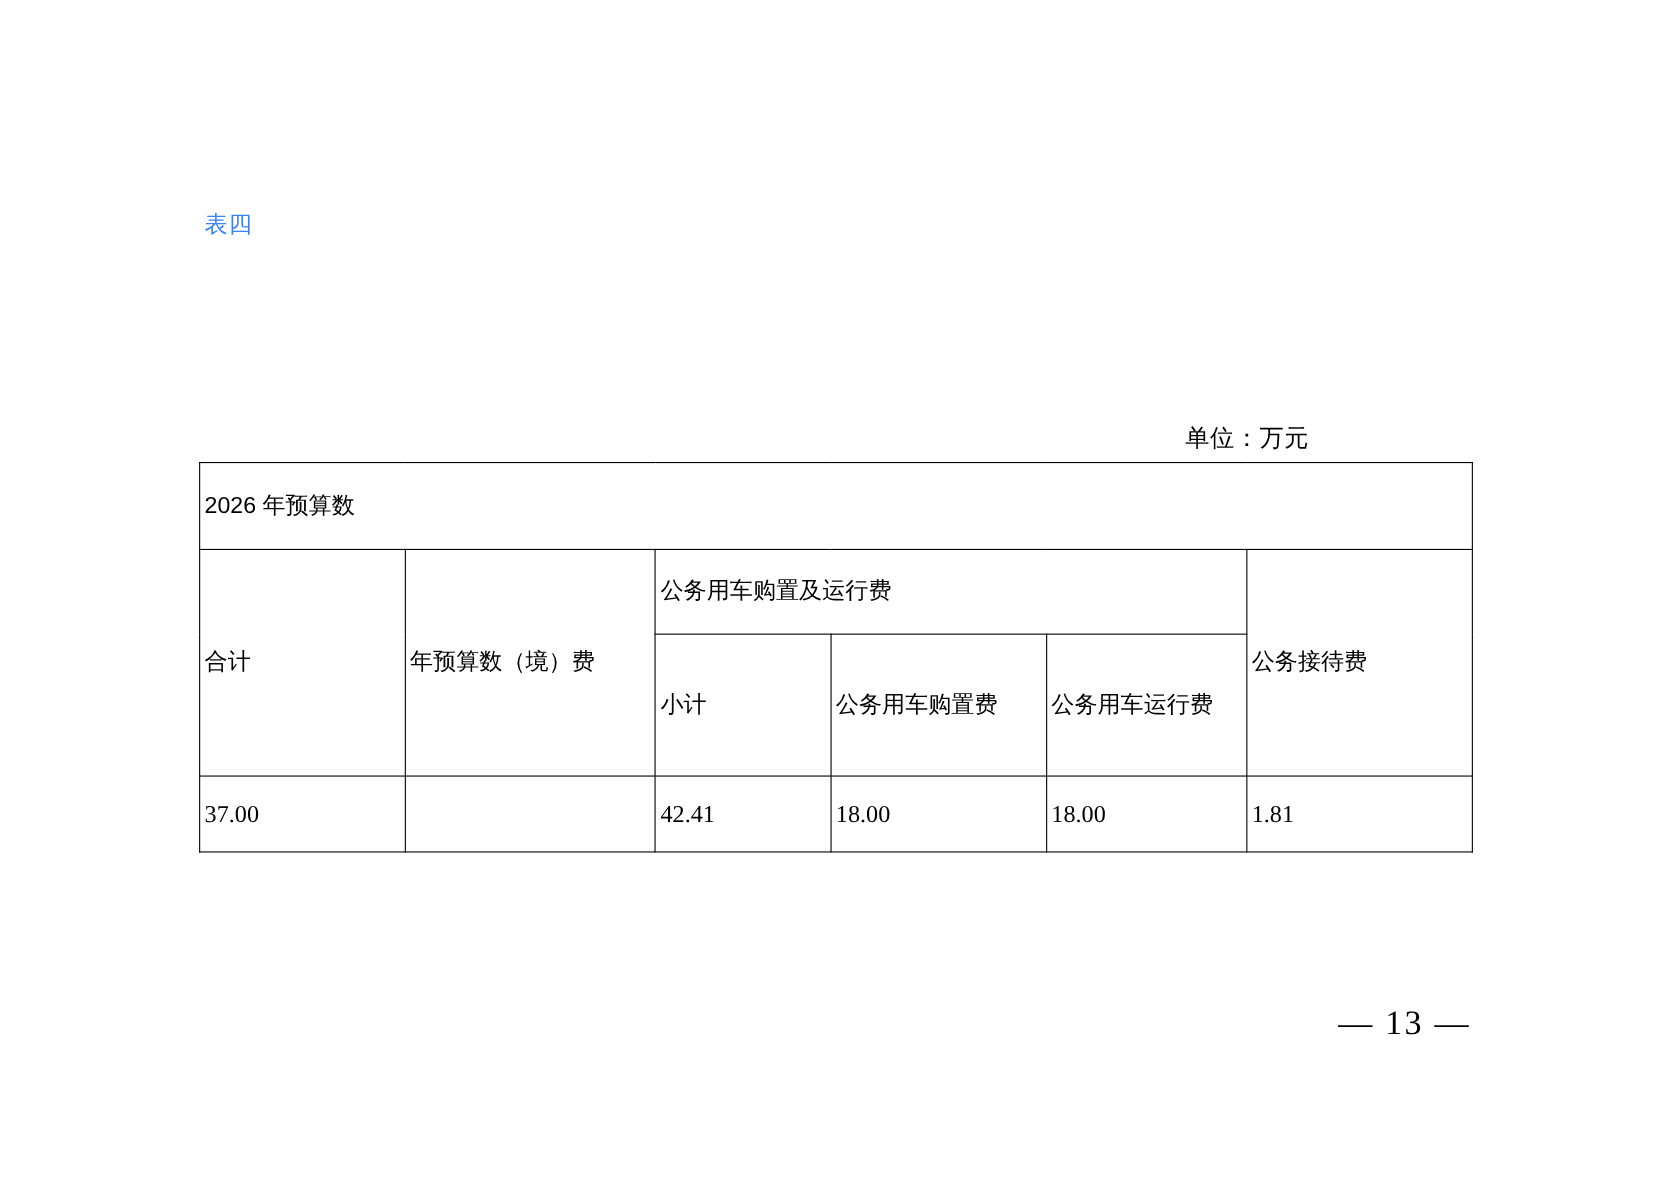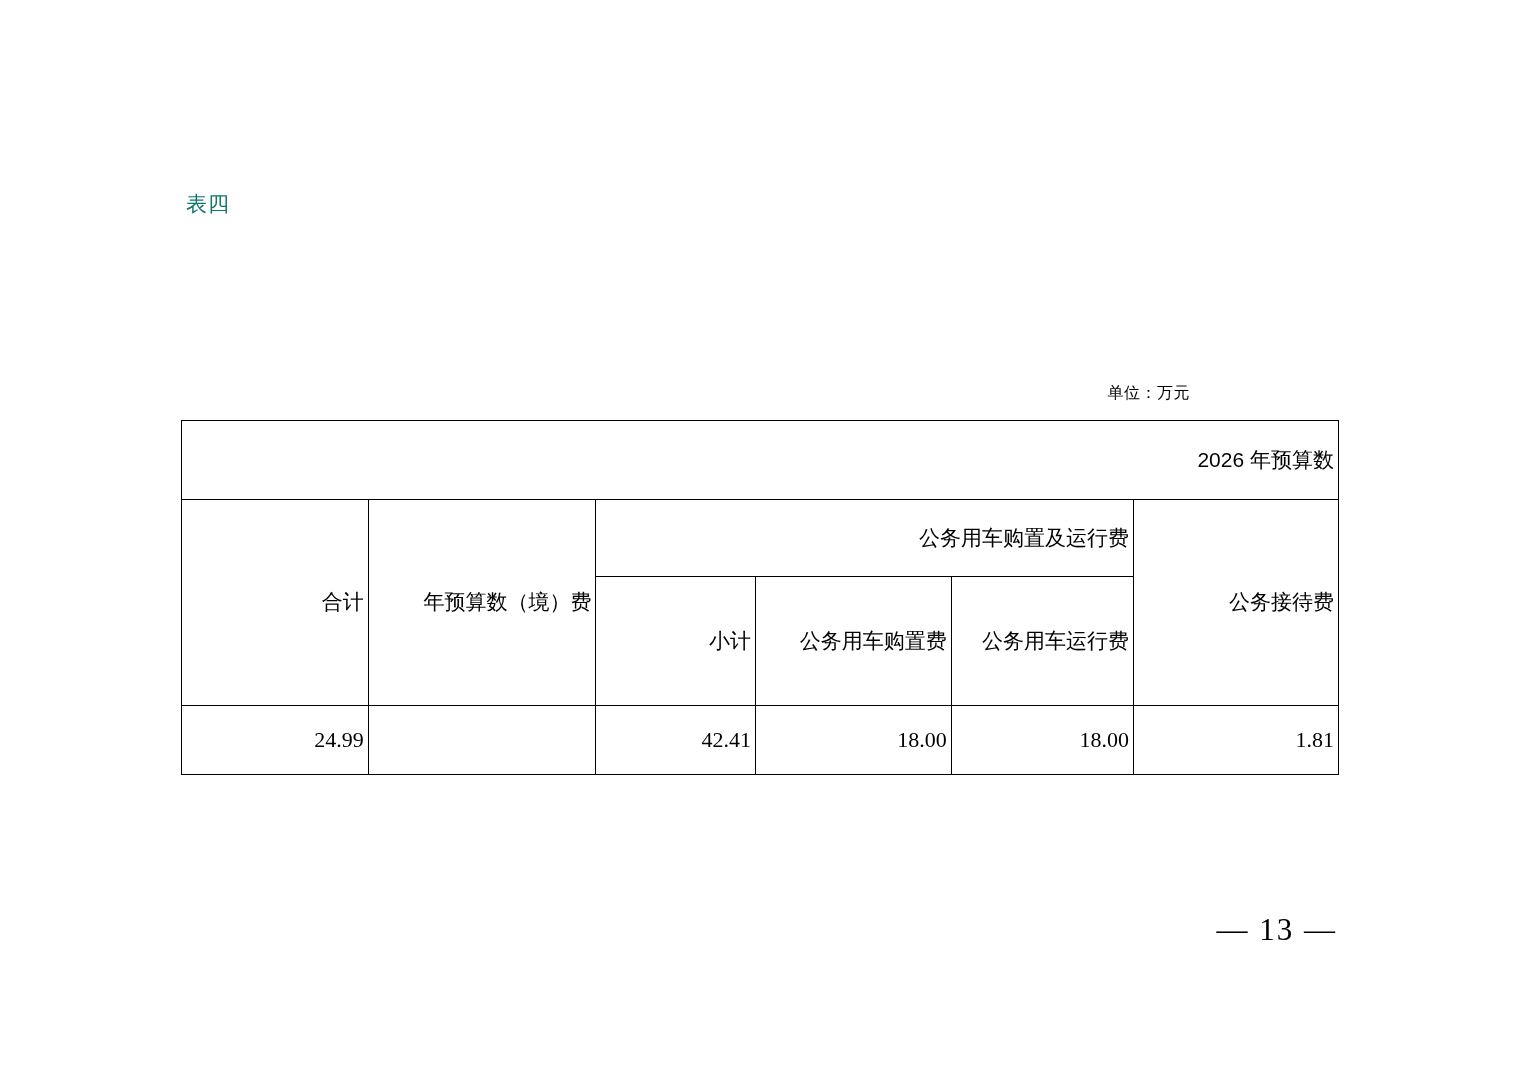--- a/index.html
+++ b/index.html
@@ -21,52 +21,52 @@
     height: 1074px;
     box-sizing: border-box;
   }
   .corner-label {
     position: absolute;
     left: 186px;
     top: 190px;
     font-family: "Liberation Serif", serif;
     font-size: 21px;
     letter-spacing: 1px;
-    color: #0f766e;
+    color: #3b82f6;
   }
   .doc-title {
     position: absolute;
     left: 0;
     right: 0;
     top: 278px;
     text-align: center;
     font-family: "Liberation Serif", serif;
     font-weight: bold;
     font-size: 31px;
     letter-spacing: 1px;
   }
   .unit-note {
     position: absolute;
     right: 330px;
     top: 383px;
     font-family: "Liberation Serif", serif;
-    font-size: 16px;
+    font-size: 22px;
     letter-spacing: 0.5px;
   }
   table.budget {
     position: absolute;
     left: 181px;
     top: 420px;
     width: 1158px;
     border-collapse: collapse;
     table-layout: fixed;
   }
   table.budget td {
     border: 1px solid #000;
-    text-align: right;
+    text-align: left;
     vertical-align: middle;
     font-family: "Liberation Sans", sans-serif;
     font-size: 21px;
     padding: 6px 4px;
     line-height: 1.45;
   }
   table.budget td.head {
     font-family: "Liberation Sans", sans-serif;
     font-weight: normal;
   }
@@ -115,21 +115,21 @@
         <td class="head" rowspan="2">年预算数（境）费</td>
         <td class="head" colspan="3">公务用车购置及运行费</td>
         <td class="head" rowspan="2">公务接待费</td>
       </tr>
       <tr class="row-3">
         <td class="head">小计</td>
         <td class="head">公务用车购置费</td>
         <td class="head">公务用车运行费</td>
       </tr>
       <tr class="row-data">
-        <td class="value">24.99</td>
+        <td class="value">37.00</td>
         <td class="value"></td>
         <td class="value">42.41</td>
         <td class="value">18.00</td>
         <td class="value">18.00</td>
         <td class="value">1.81</td>
       </tr>
     </tbody>
   </table>
 
   <div class="page-number">— 13 —</div>

